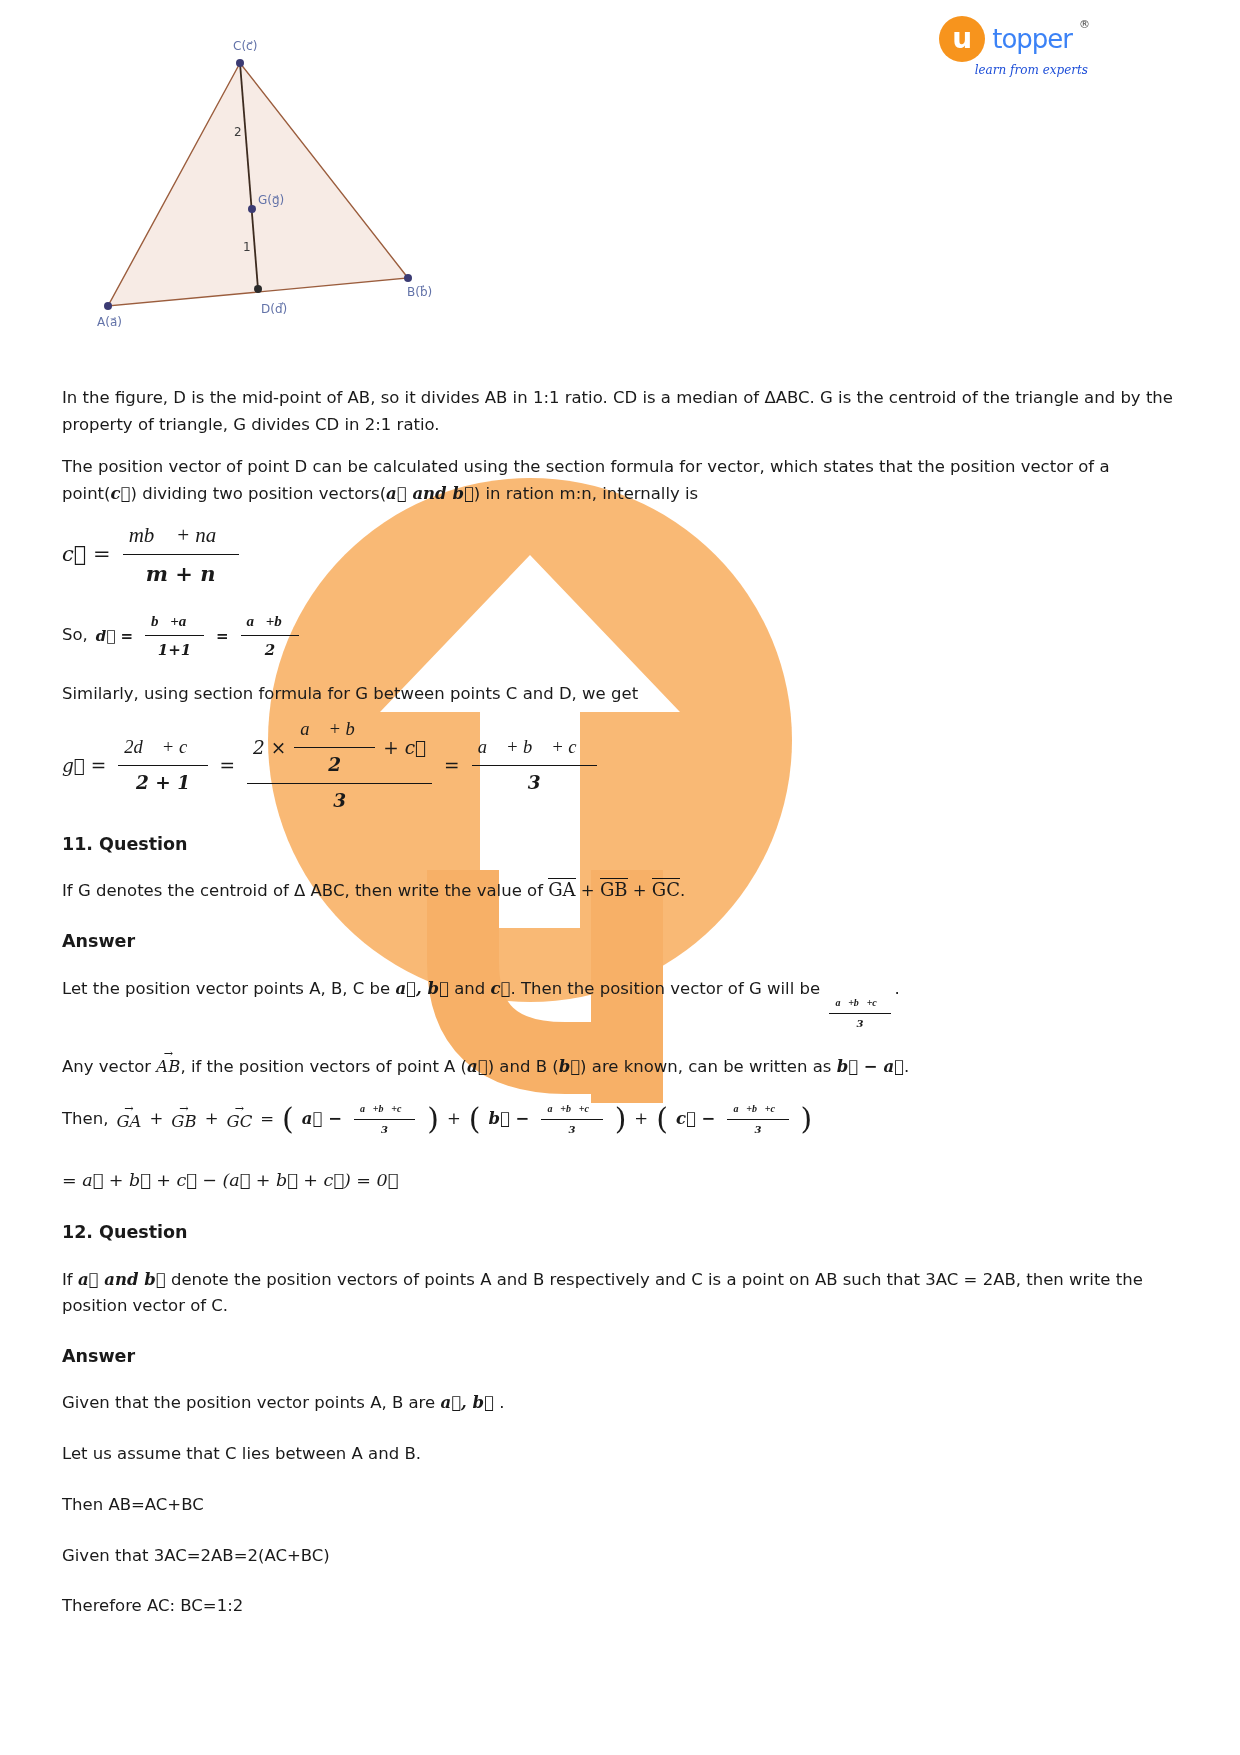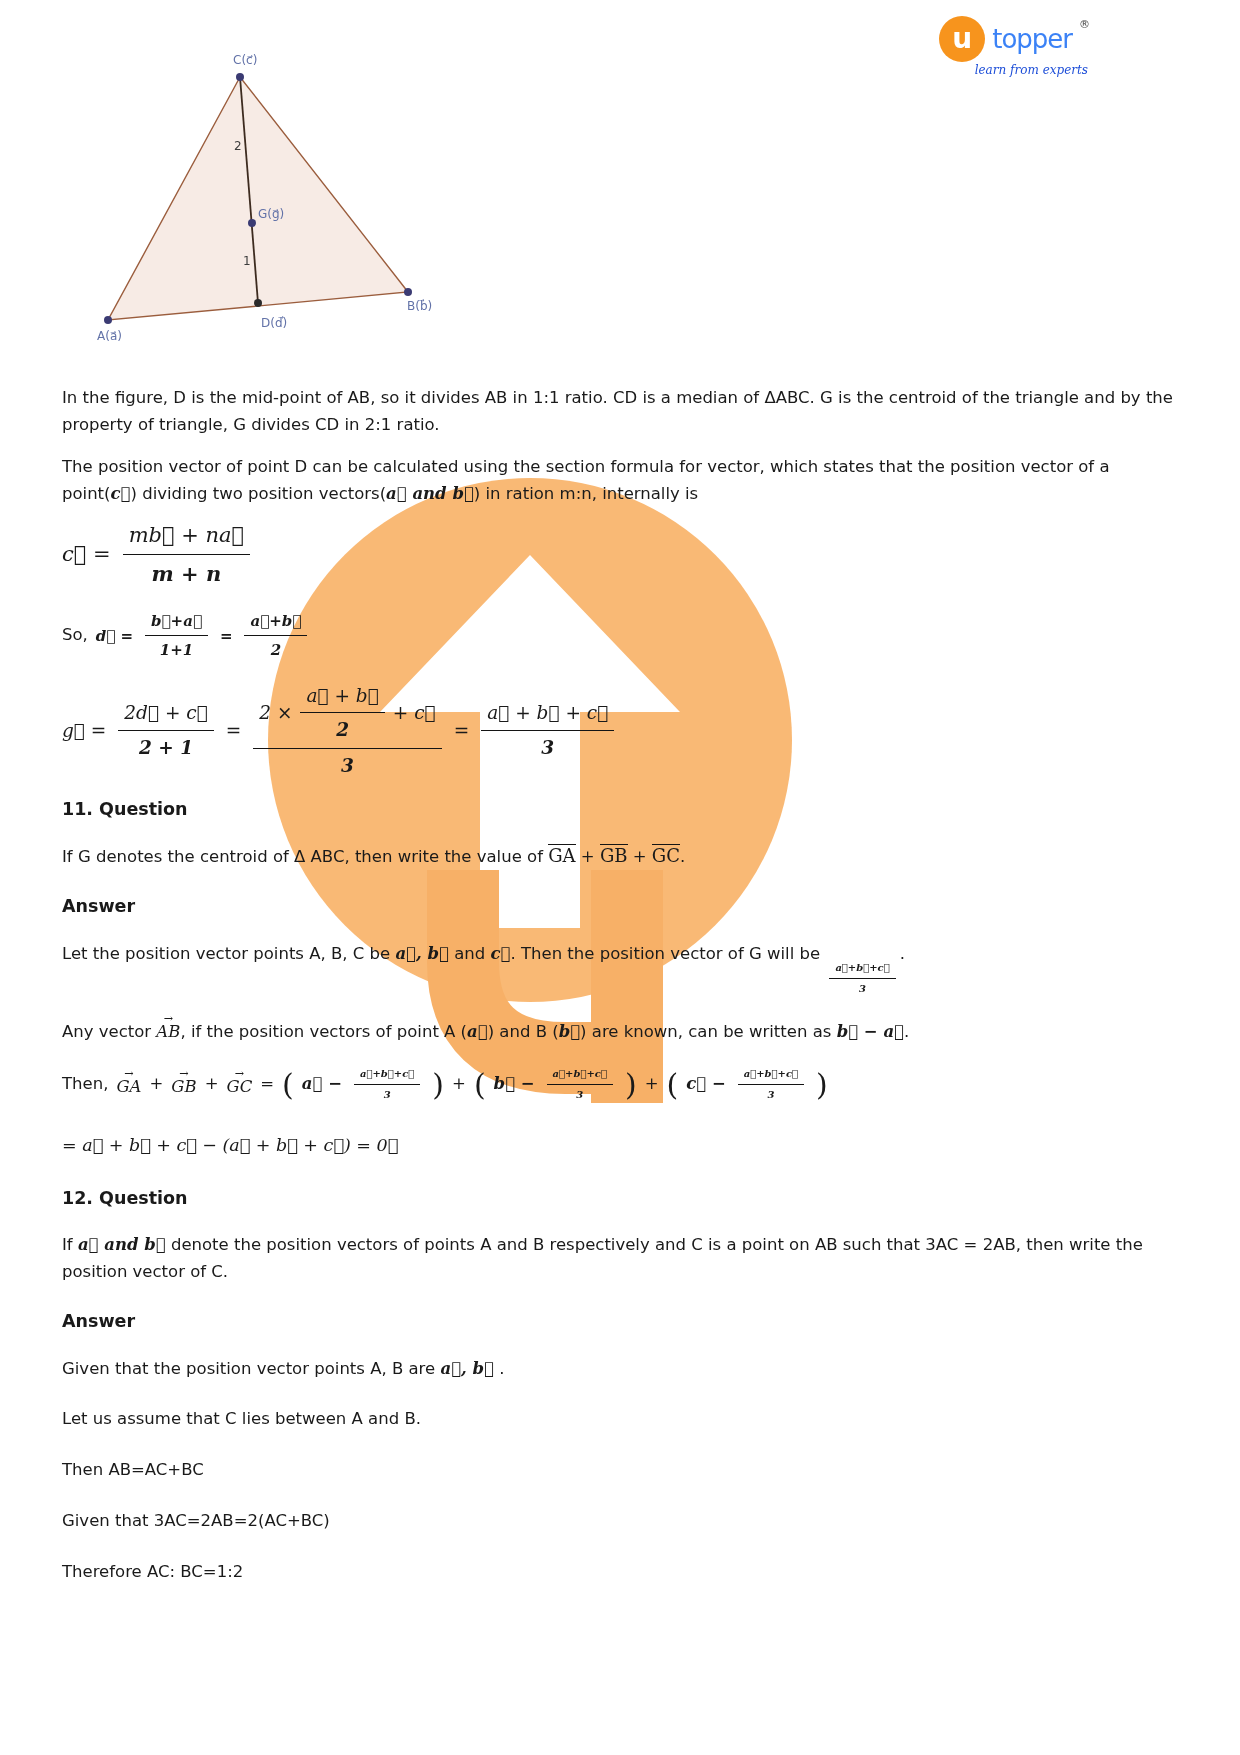--- a/index.html
+++ b/index.html
@@ -24,36 +24,36 @@
     background:#f7941d; color:#fff;
     display:flex; align-items:center; justify-content:center;
     font-weight:bold; font-size:28px; line-height:1;
     font-family:"DejaVu Sans", sans-serif;
   }
   .logo-brand { font-size:26px; font-weight:normal; color:#3b82f6; letter-spacing:-1px; line-height:1; }
   .logo-reg { font-size:11px; color:#4a4a4a; align-self:flex-start; margin-top:2px; }
   .logo-tagline { font-family:"DejaVu Serif", serif; font-style:italic; color:#1d4ed8; font-size:12px; margin-top:1px; padding-right:2px; }
 
   
-  .diagram-wrap { position:absolute; left:95px; top:50px; z-index:1; }
+  .diagram-wrap { position:absolute; left:95px; top:36px; z-index:1; }
   .diagram-wrap text { font-family:"DejaVu Sans", sans-serif; font-size:12px; fill:#6272a8; }
   .diagram-wrap text.ratio { fill:#3c3c3c; }
 
   
   .content { position:relative; z-index:1; padding:385px 58px 0 62px; font-size:16.5px; line-height:1.62; }
   .para { margin-bottom:16px; }
   .heading { font-weight:bold; font-size:17.5px; margin:10px 0 20px 0; }
   .mi { font-family:"DejaVu Serif", serif; font-style:italic; }
   .mi.bold { font-weight:bold; }
   .plain { font-family:"DejaVu Sans", sans-serif; font-style:normal; }
 
   
   .frac { display:inline-flex; flex-direction:column; align-items:center; vertical-align:middle;
           font-family:"DejaVu Serif", serif; font-style:italic; margin:0 4px; }
-  .frac .num { border-bottom:1.6px solid #141414; padding:0 6px 2px 6px; white-space:nowrap; }
+  .frac .num { border-bottom:1.6px solid #141414; padding:0 6px 2px 6px; white-space:nowrap;font-family:Liberation Serif, serif; }
   .frac .den { padding-top:2px; white-space:nowrap;font-weight:bold; }
   .frac .num-row { display:flex; align-items:center; gap:6px; border-bottom:1.6px solid #141414; padding:0 6px 3px 6px; }
   .frac .num-row .frac { margin:0 2px; }
   .frac .num-row .frac .num { border-bottom-width:1.4px; }
 
   .formula { margin:6px 0 18px 0; display:flex; align-items:center; gap:8px; flex-wrap:nowrap; }
   .f-large { font-size:21px; }
   .f-small { font-size:15px; font-weight:bold; }
   .f-small .plain { font-weight:normal; font-size:16.5px; }
   .f-med { font-size:18.5px; margin-bottom:14px; }
@@ -139,20 +139,21 @@
         <span class="num">b⃗+a⃗</span>
         <span class="den">1+1</span>
       </span>
       <span class="mi">=</span>
       <span class="frac">
         <span class="num">a⃗+b⃗</span>
         <span class="den">2</span>
       </span>
     </div>
 
+    <p class="para" style="margin-bottom:8px">Similarly, using section formula for G between points C and D, we get</p>
 
     <div class="formula f-med">
       <span class="mi">g⃗ =</span>
       <span class="frac">
         <span class="num">2d⃗ + c⃗</span>
         <span class="den">2 + 1</span>
       </span>
       <span class="mi">=</span>
       <span class="frac">
         <span class="num-row">

